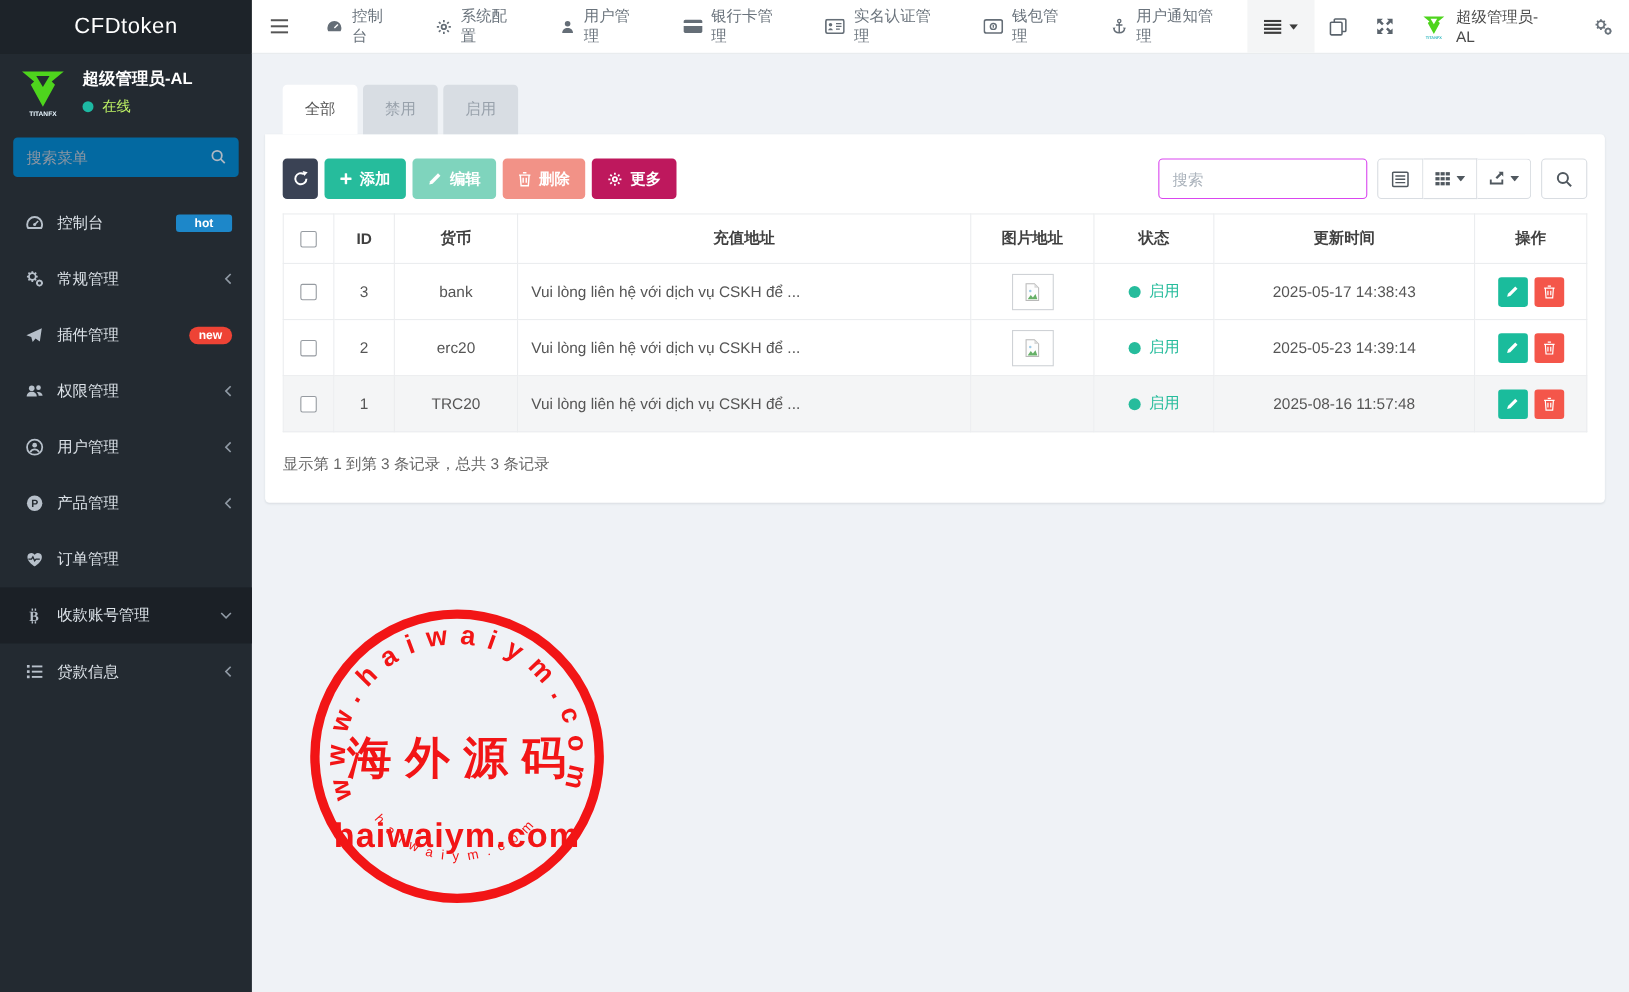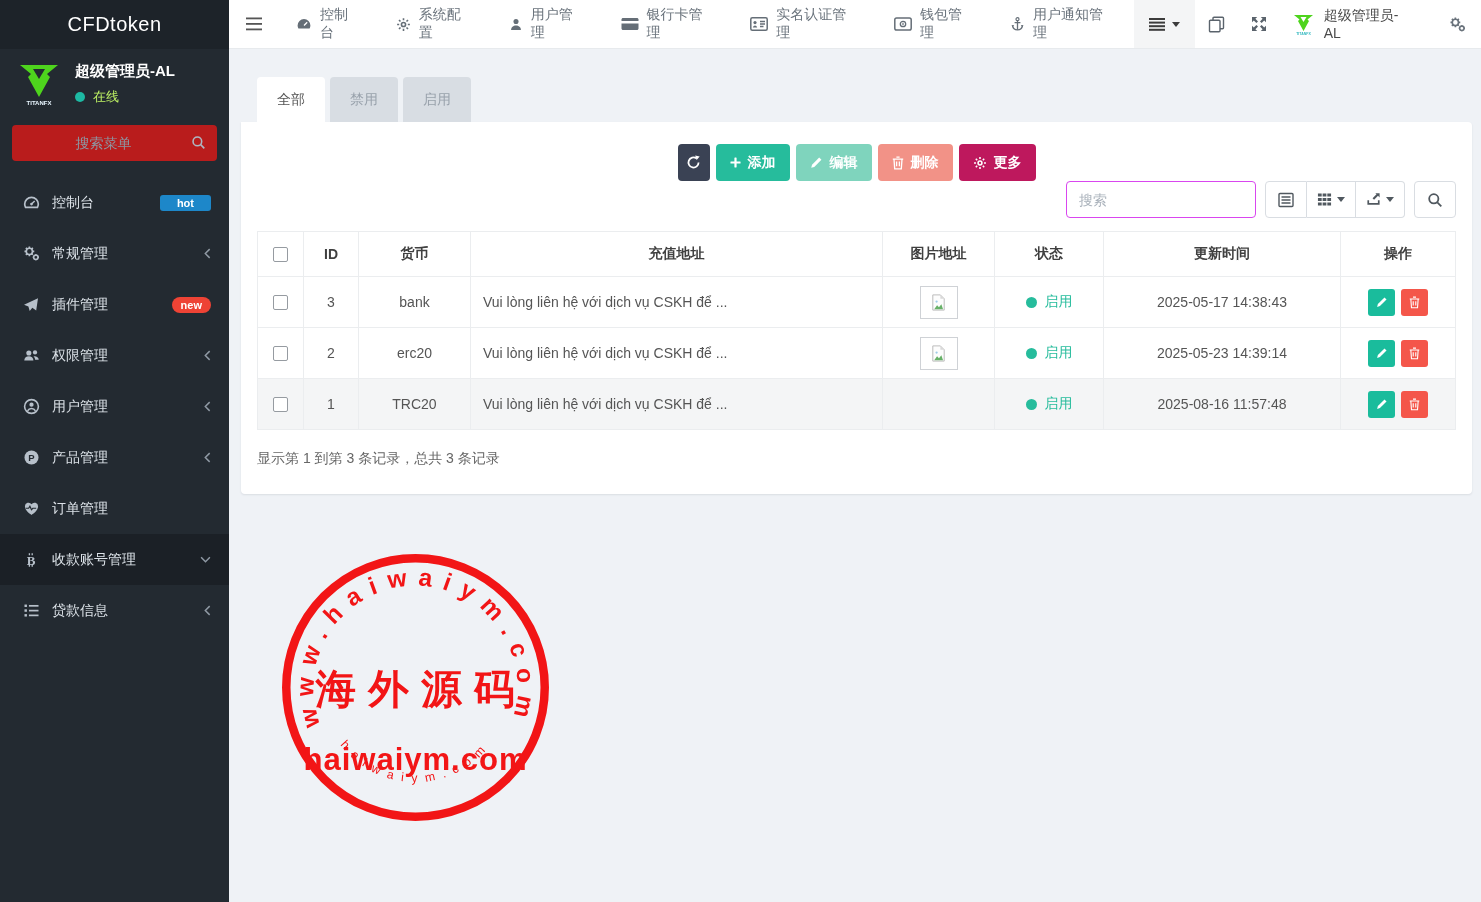--- a/index.html
+++ b/index.html
@@ -9,21 +9,21 @@
 
   
   .sidebar { width:229px; background:#232a31; flex-shrink:0; display:flex; flex-direction:column; }
   .brand { height:49px; background:#1d2329; color:#fff; font-size:20px; font-weight:500; display:flex; align-items:center; justify-content:center; letter-spacing:.5px; }
   .profile { display:flex; align-items:center; gap:13px; padding:12px 12px 8px 16px; }
   .logo-badge { width:46px; height:46px; flex-shrink:0; }
   .profile-name { font-size:15px; font-weight:bold; color:#fff; margin-bottom:7px; }
   .profile-status { display:flex; align-items:center; gap:8px; font-size:13px; color:#bef264; }
   .status-dot { width:10px; height:10px; border-radius:50%; background:#1db9a3; }
   .side-search { margin:10px 12px 4px; position:relative; }
-  .side-search input { width:100%; height:36px; background:#b91c1c; border:none; border-radius:4px; padding:0 34px 0 12px; color:#cfd6de; font-size:14px; font-family:inherit; outline:none;text-align:center; }
+  .side-search input { width:100%; height:36px; background:#0369a1; border:none; border-radius:4px; padding:0 34px 0 12px; color:#cfd6de; font-size:14px; font-family:inherit; outline:none; }
   .side-search input::placeholder { color:#8d96a2; }
   .side-search .s-ico { position:absolute; right:11px; top:10px; color:#aeb7c2; }
   .nav { margin-top:12px; }
   .nav-item { height:51px; display:flex; align-items:center; gap:12px; padding:0 18px 0 22px; font-size:14px; color:#dce2e8; cursor:pointer; }
   .nav-item .nicon { width:18px; color:#b7c0ca; display:flex; justify-content:center; flex-shrink:0; }
   .nav-item .nlabel { flex:1; }
   .nav-item.expanded { background:#1b2026; }
   .nav-item.active { background:#5a6fd6; color:#fff; padding-left:30px; margin-bottom:7px; }
   .nav-item.active .nicon { color:#fff; }
   .badge-hot { background:#1d87c9; color:#fff; font-size:11px; font-weight:bold; padding:2px 17px; border-radius:3px; }
@@ -38,26 +38,26 @@
   .tb-item { display:flex; align-items:center; gap:8px; padding:0 17px; font-size:14px; color:#6a737c; cursor:pointer; height:100%; }
   .tb-item .ticon { display:flex; color:#656e77; }
   .tb-right { margin-left:auto; display:flex; align-items:center; height:100%; }
   .tb-dd { height:100%; background:#f4f5f6; display:flex; align-items:center; gap:7px; padding:0 15px; color:#3c3c3c; cursor:pointer; }
   .tb-iconbtn { padding:0 13px; color:#5a636c; display:flex; align-items:center; height:100%; cursor:pointer; }
   .tb-user { display:flex; align-items:center; gap:9px; padding:0 12px; font-size:14px; color:#4a4a4a; cursor:pointer; height:100%; }
   .tb-user .avatar { width:23px; height:23px; display:flex; }
   .tb-settings { padding:0 15px 0 22px; color:#6a737c; cursor:pointer; height:100%; display:flex; align-items:center; }
 
   
-  .content { flex:1; position:relative; padding:28px 9px 0 12px; }
+  .content { flex:1; position:relative; padding:28px 22px 0 12px; }
   .tabs { display:flex; gap:5px; padding-left:16px; }
   .tab { height:45px; line-height:45px; padding:0 20px; background:#d8dde3; border-radius:4px 4px 0 0; font-size:14px; color:#98a1ab; cursor:pointer; }
   .tab.active { background:#fff; color:#555; }
   .card { background:#fff; border-radius:0 4px 4px 4px; box-shadow:0 1px 2px rgba(31,45,61,.1); padding:22px 16px 26px; }
-  .toolbar { display:flex; align-items:center;flex-direction:column; }
+  .toolbar { display:flex; align-items:center; }
   .tb-left { display:flex; gap:6px; }
   .btn { height:37px; border:none; border-radius:4px; color:#fff; font-size:14px; display:inline-flex; align-items:center; gap:7px; padding:0 14px; cursor:pointer; font-family:inherit; font-weight:bold; }
   .btn-refresh { width:32px; justify-content:center; padding:0; background:#3a4254; }
   .btn-add { background:#26bc9c; }
   .btn-edit { background:#7fd4bd; }
   .btn-del { background:#f29287; }
   .btn-more { background:#be185d; }
   .tb-right2 { margin-left:auto; display:flex; align-items:center; gap:9px; }
   .search-box input { width:190px; height:37px; border:1px solid #d946ef; border-radius:4px; padding:0 12px; font-size:14px; color:#555; font-family:inherit; outline:none; }
   .search-box input::placeholder { color:#aab2bb; }

